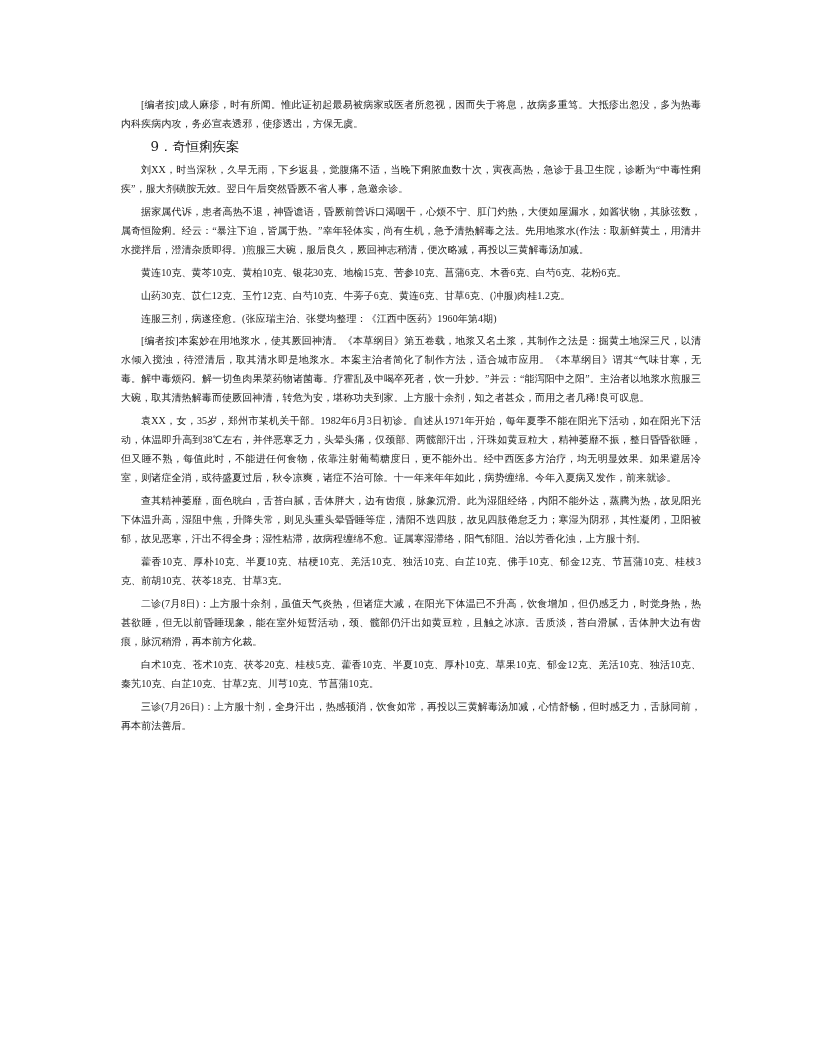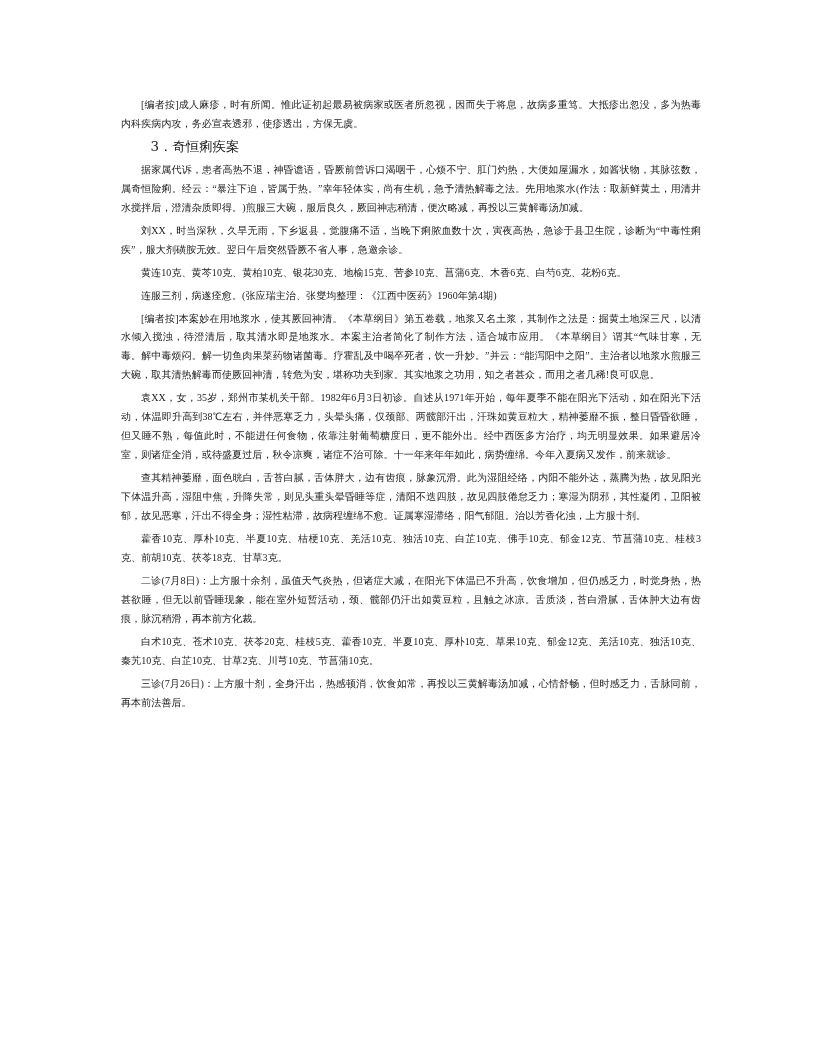--- a/index.html
+++ b/index.html
@@ -37,25 +37,26 @@
       font-size: 13.4px;
       line-height: 18.95px;
       padding-left: 2.5em;
     }
   </style>
 </head>
 <body>
 
 <div class="page">
   <p class="para">[编者按]成人麻疹，时有所闻。惟此证初起最易被病家或医者所忽视，因而失于将息，故病多重笃。大抵疹出忽没，多为热毒内科疾病内攻，务必宣表透邪，使疹透出，方保无虞。</p>
-  <p class="heading">3．奇恒痢疾案</p>
+  <p class="heading">9．奇恒痢疾案</p>
+  <p class="para">刘XX，时当深秋，久旱无雨，下乡返县，觉腹痛不适，当晚下痢脓血数十次，寅夜高热，急诊于县卫生院，诊断为“中毒性痢疾”，服大剂磺胺无效。翌日午后突然昏厥不省人事，急邀余诊。</p>
   <p class="para">据家属代诉，患者高热不退，神昏谵语，昏厥前曾诉口渴咽干，心烦不宁、肛门灼热，大便如屋漏水，如酱状物，其脉弦数，属奇恒险痢。经云：“暴注下迫，皆属于热。”幸年轻体实，尚有生机，急予清热解毒之法。先用地浆水(作法：取新鲜黄土，用清井水搅拌后，澄清杂质即得。)煎服三大碗，服后良久，厥回神志稍清，便次略减，再投以三黄解毒汤加减。</p>
-  <p class="para">刘XX，时当深秋，久旱无雨，下乡返县，觉腹痛不适，当晚下痢脓血数十次，寅夜高热，急诊于县卫生院，诊断为“中毒性痢疾”，服大剂磺胺无效。翌日午后突然昏厥不省人事，急邀余诊。</p>
   <p class="para">黄连10克、黄芩10克、黄柏10克、银花30克、地榆15克、苦参10克、菖蒲6克、木香6克、白芍6克、花粉6克。</p>
+  <p class="para">山药30克、苡仁12克、玉竹12克、白芍10克、牛蒡子6克、黄连6克、甘草6克、(冲服)肉桂1.2克。</p>
   <p class="para">连服三剂，病遂痊愈。(张应瑞主治、张燮均整理：《江西中医药》1960年第4期)</p>
-  <p class="para">[编者按]本案妙在用地浆水，使其厥回神清。《本草纲目》第五卷载，地浆又名土浆，其制作之法是：掘黄土地深三尺，以清水倾入搅浊，待澄清后，取其清水即是地浆水。本案主治者简化了制作方法，适合城市应用。《本草纲目》谓其“气味甘寒，无毒。解中毒烦闷。解一切鱼肉果菜药物诸菌毒。疗霍乱及中喝卒死者，饮一升妙。”并云：“能泻阳中之阳”。主治者以地浆水煎服三大碗，取其清热解毒而使厥回神清，转危为安，堪称功夫到家。其实地浆之功用，知之者甚众，而用之者几稀!良可叹息。</p>
+  <p class="para">[编者按]本案妙在用地浆水，使其厥回神清。《本草纲目》第五卷载，地浆又名土浆，其制作之法是：掘黄土地深三尺，以清水倾入搅浊，待澄清后，取其清水即是地浆水。本案主治者简化了制作方法，适合城市应用。《本草纲目》谓其“气味甘寒，无毒。解中毒烦闷。解一切鱼肉果菜药物诸菌毒。疗霍乱及中喝卒死者，饮一升妙。”并云：“能泻阳中之阳”。主治者以地浆水煎服三大碗，取其清热解毒而使厥回神清，转危为安，堪称功夫到家。上方服十余剂，知之者甚众，而用之者几稀!良可叹息。</p>
   <p class="para">袁XX，女，35岁，郑州市某机关干部。1982年6月3日初诊。自述从1971年开始，每年夏季不能在阳光下活动，如在阳光下活动，体温即升高到38℃左右，并伴恶寒乏力，头晕头痛，仅颈部、两髋部汗出，汗珠如黄豆粒大，精神萎靡不振，整日昏昏欲睡，但又睡不熟，每值此时，不能进任何食物，依靠注射葡萄糖度日，更不能外出。经中西医多方治疗，均无明显效果。如果避居冷室，则诸症全消，或待盛夏过后，秋令凉爽，诸症不治可除。十一年来年年如此，病势缠绵。今年入夏病又发作，前来就诊。</p>
   <p class="para">查其精神萎靡，面色晄白，舌苔白腻，舌体胖大，边有齿痕，脉象沉滑。此为湿阻经络，内阳不能外达，蒸腾为热，故见阳光下体温升高，湿阻中焦，升降失常，则见头重头晕昏睡等症，清阳不迭四肢，故见四肢倦怠乏力；寒湿为阴邪，其性凝闭，卫阳被郁，故见恶寒，汗出不得全身；湿性粘滞，故病程缠绵不愈。证属寒湿滞络，阳气郁阻。治以芳香化浊，上方服十剂。</p>
   <p class="para">藿香10克、厚朴10克、半夏10克、桔梗10克、羌活10克、独活10克、白芷10克、佛手10克、郁金12克、节菖蒲10克、桂枝3克、前胡10克、茯苓18克、甘草3克。</p>
   <p class="para">二诊(7月8日)：上方服十余剂，虽值天气炎热，但诸症大减，在阳光下体温已不升高，饮食增加，但仍感乏力，时觉身热，热甚欲睡，但无以前昏睡现象，能在室外短暂活动，颈、髋部仍汗出如黄豆粒，且触之冰凉。舌质淡，苔白滑腻，舌体肿大边有齿痕，脉沉稍滑，再本前方化裁。</p>
   <p class="para">白术10克、苍术10克、茯苓20克、桂枝5克、藿香10克、半夏10克、厚朴10克、草果10克、郁金12克、羌活10克、独活10克、秦艽10克、白芷10克、甘草2克、川芎10克、节菖蒲10克。</p>
   <p class="para">三诊(7月26日)：上方服十剂，全身汗出，热感顿消，饮食如常，再投以三黄解毒汤加减，心情舒畅，但时感乏力，舌脉同前，再本前法善后。</p>
 </div>
 
 </body></html>

